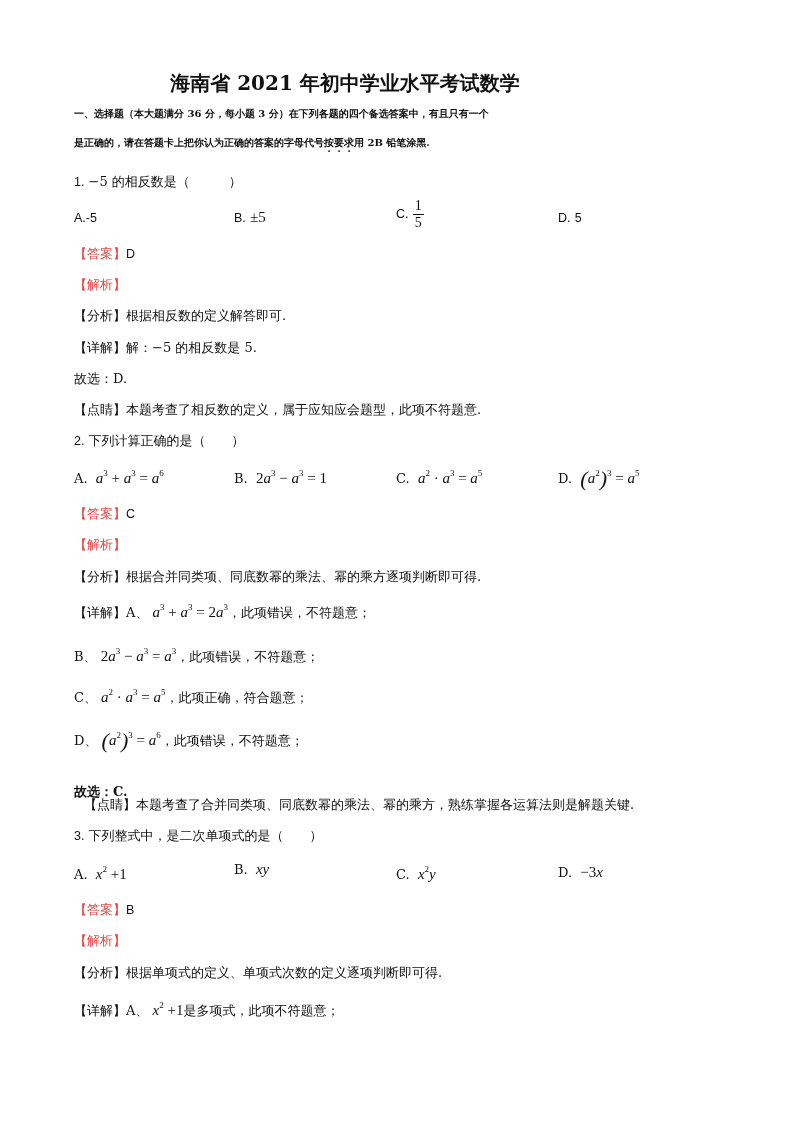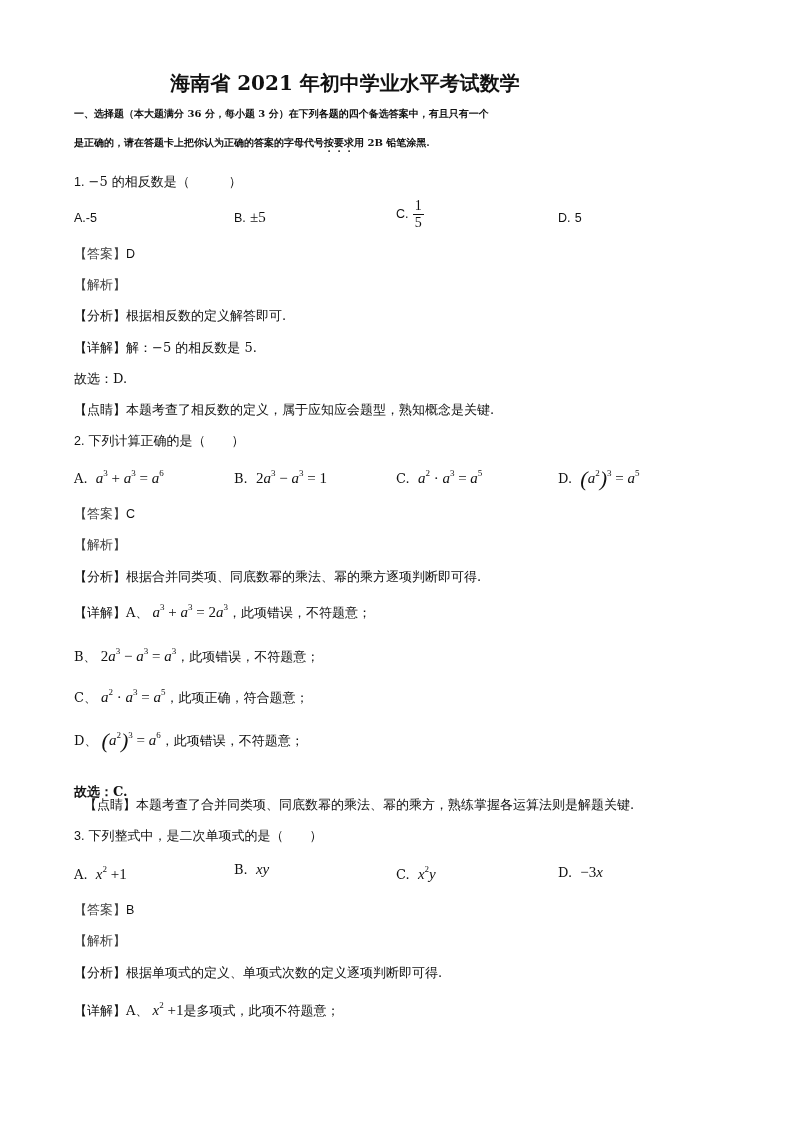--- a/index.html
+++ b/index.html
@@ -7,21 +7,21 @@
       font-family: "DejaVu Serif", "Liberation Serif", serif; color:#111; }
     .abs { position:absolute; white-space:nowrap; }
     .title { left:0; width:690px; top:70px; text-align:center; font-size:20px; font-weight:bold; }
     .sec { left:74px; font-size:10px; font-weight:bold; }
     .emph { text-emphasis: dot; text-emphasis-position: under; -webkit-text-emphasis: dot; -webkit-text-emphasis-position: under; }
     .q { left:74px; font-size:13px; }
     .opt { font-size:13px; }
     .math { font-family:"Liberation Serif", "DejaVu Serif", serif; font-style:italic; font-size:15px; }
     .m-up { font-family:"Liberation Serif", serif; font-style:normal; font-size:15px; }
     sup { font-size:9px; vertical-align: 7px; font-style:normal; }
-    .tag { color:#404040; }
+    .tag { color:#ef4444; }
     .sans { font-family:"Liberation Sans", "DejaVu Sans", sans-serif; font-size:12.5px; }
     .line { left:74px; font-size:13px; }
     .frac { display:inline-block; vertical-align:middle; text-align:center; font-family:"Liberation Serif", serif; font-size:14px; line-height:16px; }
     .frac span { display:block; padding:0 2px; }
     .frac .num { border-bottom:1px solid #111; }
     .paren { font-family:"Liberation Serif", serif; font-size:22px; font-weight:normal; vertical-align:-3px; }
   </style>
 </head>
 <body>
 
@@ -59,21 +59,21 @@
 <div class="abs line" style="top:307px;text-align:right;">
   <span>【分析】</span><span>根据相反数的定义解答即可.</span>
 </div>
 <div class="abs line" style="top:339px;">
   <span>【详解】</span><span>解：−5 的相反数是 5.</span>
 </div>
 <div class="abs line" style="top:370px;">
   <span>故选：</span><span>D.</span>
 </div>
 <div class="abs line" style="top:401px;">
-  <span>【点睛】</span><span>本题考查了相反数的定义，属于应知应会题型，熟知概念是关键.</span>
+  <span>【点睛】</span><span>本题考查了相反数的定义，属于应知应会题型，此项不符题意.</span>
 </div>
 
 <div class="abs q" style="top:432px;">
   <span class="sans">2.</span>
   <span>下列计算正确的是（　　）</span>
 </div>
 <div class="abs opt" style="left:74px; top:468px;">
   <span>A.</span>&nbsp;
   <span class="math">a<sup>3</sup><span class="m-up"> + </span>a<sup>3</sup><span class="m-up"> = </span>a<sup>6</sup></span>
 </div>

